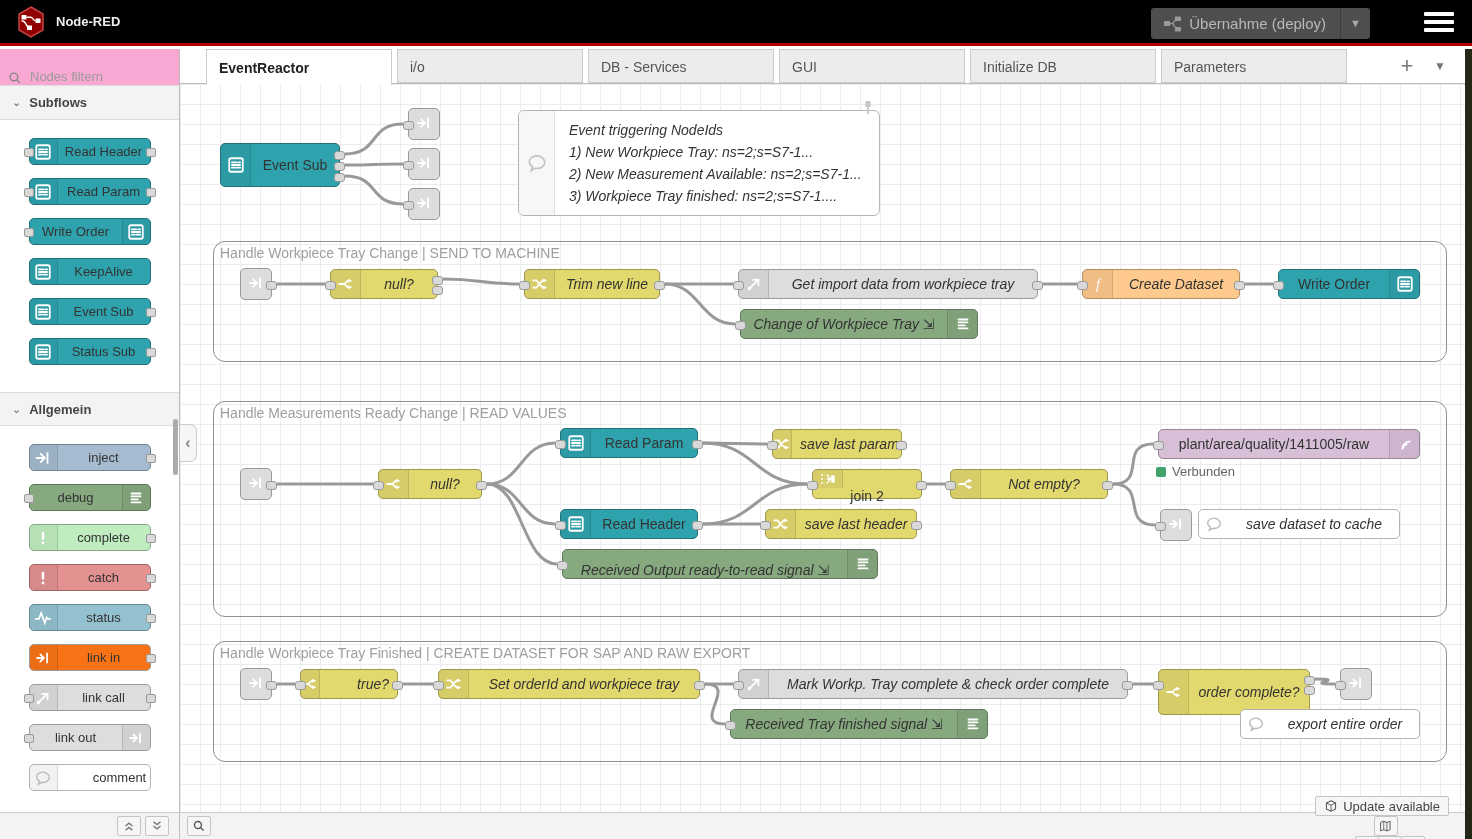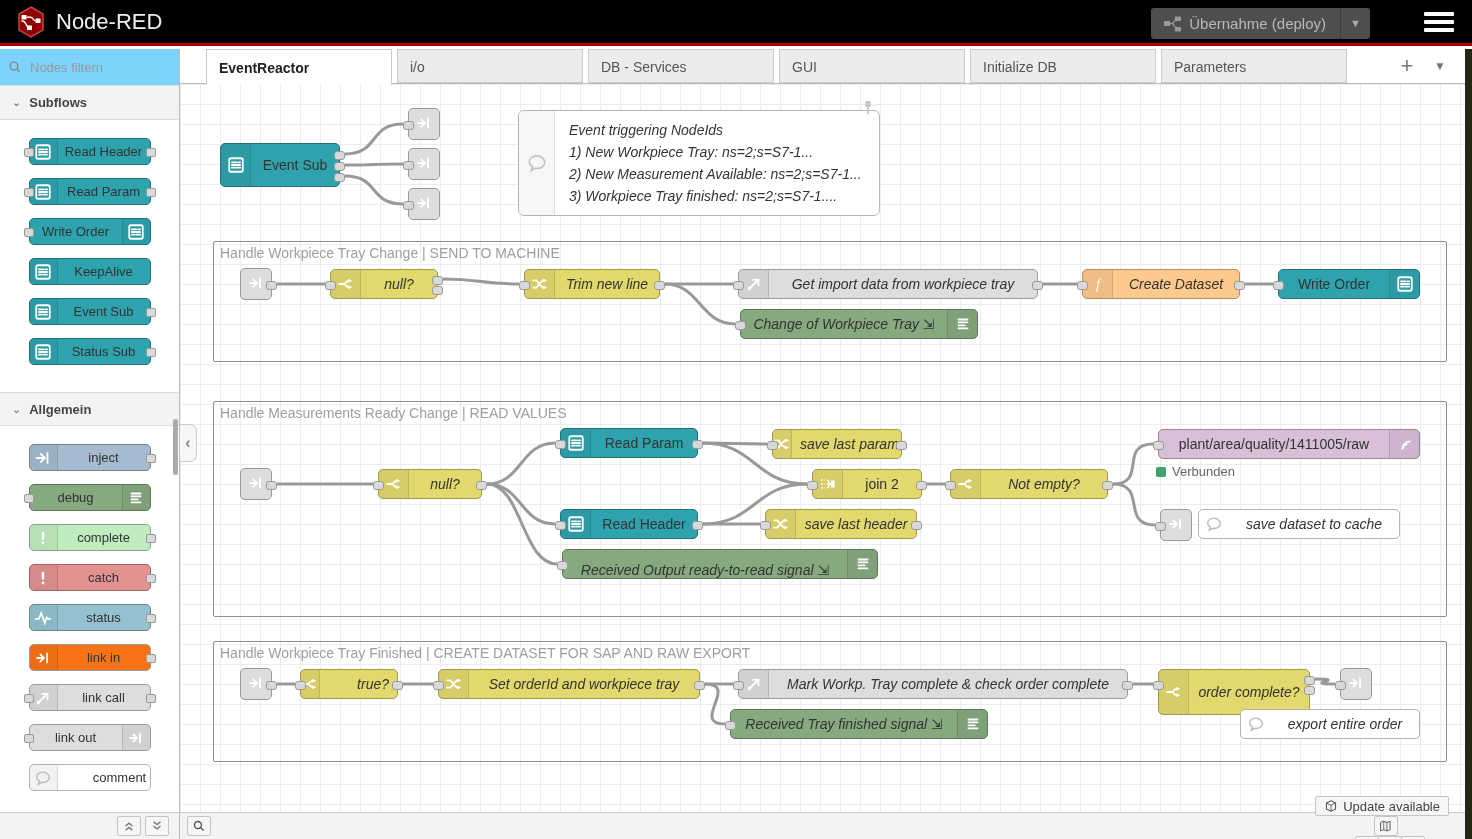--- a/index.html
+++ b/index.html
@@ -6,34 +6,34 @@
   html,body { margin:0; padding:0; }
   body {
     width:1472px; height:839px; position:relative; overflow:hidden;
     font-family:"Liberation Sans","DejaVu Sans",sans-serif; background:#fff;
     -webkit-font-smoothing:antialiased;
   }
   
   #header { position:absolute; left:0; top:0; width:1472px; height:46px; background:#000;
             border-bottom:3px solid #b30000; display:flex; align-items:center; z-index:50; }
   #logo { margin-left:16px; display:flex; align-items:center; }
-  #app-title { color:#eee; font-size:22px; font-weight:400; margin-left:10px; }
+  #app-title { color:#eee; font-size:13px; font-weight:700; margin-left:10px; }
   #deploy-btn { position:absolute; right:102px; top:8px; height:31px; background:#4e4e4e;
                 border-radius:3px; display:flex; align-items:center; color:#b9b9b9;
                 font-size:15px; cursor:pointer; }
   #deploy-btn .dlabel { padding:0 14px 0 6px; }
   #deploy-btn .dicon { padding-left:12px; display:flex; align-items:center; }
   #deploy-btn .dcaret { border-left:1px solid #3c3c3c; width:30px; text-align:center;
                         font-size:11px; color:#aaa; align-self:stretch; line-height:31px; }
   #menu-btn { position:absolute; right:18px; top:12px; width:30px; height:22px; cursor:pointer; }
   #menu-btn span { display:block; height:4px; background:#fff; border-radius:1px; margin-bottom:4px; }
   
   #palette { position:absolute; left:0; top:49px; width:180px; bottom:27px; background:#f3f3f3;
              border-right:1px solid #bbb; z-index:10; }
-  #palette-search { height:37px; background:#7dd3fc; border-bottom:1px solid #ddd; display:flex; align-items:center; padding:0 8px; }
+  #palette-search { height:37px; background:#f9a8d4; border-bottom:1px solid #ddd; display:flex; align-items:flex-end; padding:0 8px; }
   #palette-search svg { flex:0 0 auto; }
   #palette-search input { border:none; outline:none; font-size:13px; color:#555; width:130px; margin-left:6px;
                           font-family:inherit; background:transparent; }
   #palette-search input::placeholder { color:#999; }
   .cat-header { height:34px; display:flex; align-items:center; background:#f3f3f3;
                 border-bottom:1px solid #ddd; border-top:1px solid #ddd; cursor:pointer; }
   .cat-header:first-child { border-top:none; }
   .cat-chevron { color:#666; font-size:11px; margin:0 8px 0 12px; }
   .cat-label { font-size:13px; font-weight:bold; color:#444; }
   .cat-body { background:#fff; padding:18px 0 14px 0; }
@@ -60,21 +60,21 @@
   #tab-actions { margin-left:auto; display:flex; align-items:center; padding-right:10px; }
   #tab-add { font-size:22px; color:#777; width:36px; text-align:center; cursor:pointer; line-height:30px; }
   #tab-list-caret { font-size:12px; color:#777; width:30px; text-align:center; cursor:pointer; }
   
   #canvas { position:absolute; left:180px; top:84px; right:7px; bottom:27px; background:#fff;
             background-image:linear-gradient(#ececec 1px, transparent 1px),
                              linear-gradient(90deg,#ececec 1px, transparent 1px);
             background-size:20px 20px; overflow:hidden; }
   #wires { position:absolute; left:0; top:0; z-index:1; }
   .wire { stroke:#999; stroke-width:3; fill:none; }
-  .group { position:absolute; border:1px solid #909090; border-radius:2px; z-index:0; }
+  .group { position:absolute; border:1px solid #909090; border-radius:12px; z-index:0; }
   .group-label { position:absolute; left:6px; top:3px; font-size:14px; color:#9e9e9e; white-space:nowrap; }
   .flow-node { position:absolute; border-radius:5px; display:flex; align-items:center; z-index:2;
                font-size:14px; color:#333; cursor:grab; }
   .flow-node .icon-area { align-self:stretch; width:30px; display:flex; align-items:center; justify-content:center;
                           background:rgba(0,0,0,0.05); }
   .flow-node .icon-left  { border-right:1px solid rgba(0,0,0,0.12); border-radius:4px 0 0 4px; }
   .flow-node .icon-right { border-left:1px solid rgba(0,0,0,0.12); border-radius:0 4px 4px 0; }
   .flow-node .nlabel { flex:1; text-align:center; white-space:nowrap; padding:0 8px; }
   .flow-node .nlabel.italic { font-style:italic; }
   .flow-node.square { justify-content:center; }
@@ -534,21 +534,21 @@
         <svg width="18" height="18" viewBox="0 0 20 20">
           <path d="M2.5 6h3.5l7 8h2M2.5 14h3.5l7-8h2" fill="none" stroke="#fff" stroke-width="2" stroke-linecap="round"></path>
           <path d="M13.5 3.9l4.5 2.1-4.5 2.1z" fill="#fff"></path>
           <path d="M13.5 11.9l4.5 2.1-4.5 2.1z" fill="#fff"></path>
         </svg>
       </div>
       <div class="nlabel italic">save last param</div>
       <div class="port" style="left: -6px; top: 10.5px;"></div>
       <div class="port" style="right: -6px; top: 10.5px;"></div>
     </div>
-    <div class="flow-node" style="left: 632px; top: 385px; width: 110px; height: 30px; background: rgb(226, 217, 110); border: 1px solid rgb(158, 152, 77);">
+    <div class="flow-node" style="left: 632px; top: 385px; width: 110px; height: 30px; background: rgb(226, 217, 110); border: 1px solid rgb(158, 152, 77); flex-direction: column;">
       <div class="icon-area icon-left">
         <svg width="18" height="18" viewBox="0 0 20 20">
           <path d="M2.5 5.5h4M2.5 10h4M2.5 14.5h4" stroke="#fff" stroke-width="1.8" stroke-dasharray="2 1.6" fill="none"></path>
           <path d="M8.5 5.5c3 0 2 4.5 5 4.5M8.5 14.5c3 0 2-4.5 5-4.5M8.5 10h5" stroke="#fff" stroke-width="1.6" fill="none"></path>
           <rect x="13.5" y="6" width="4" height="8" fill="#fff"></rect>
         </svg>
       </div>
       <div class="nlabel">join 2</div>
       <div class="port" style="left: -6px; top: 10.5px;"></div>
       <div class="port" style="right: -6px; top: 10.5px;"></div>

